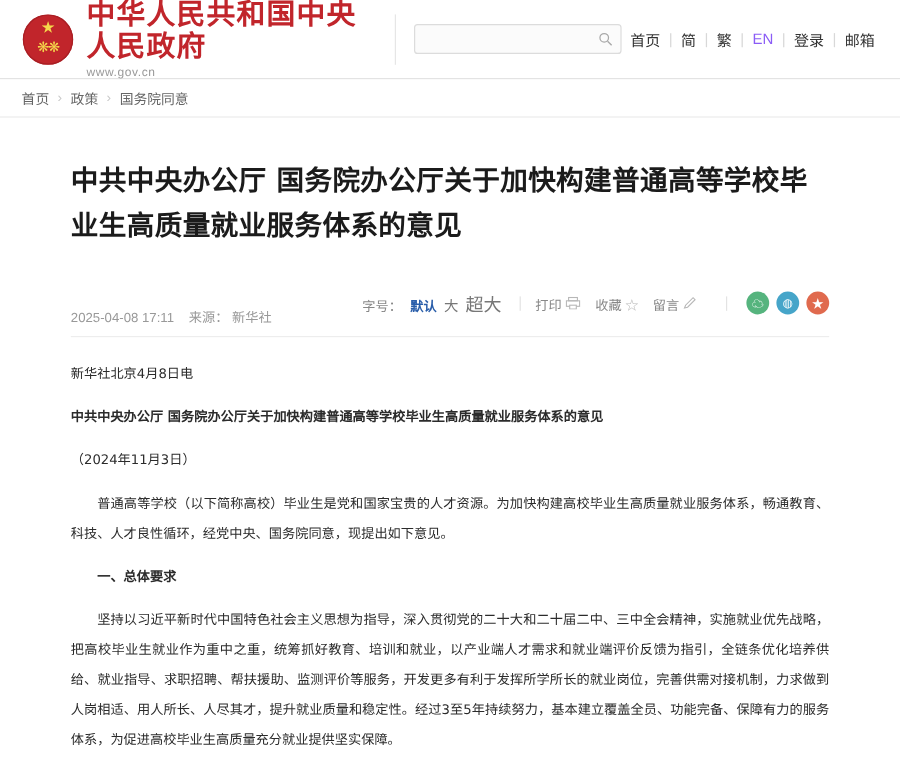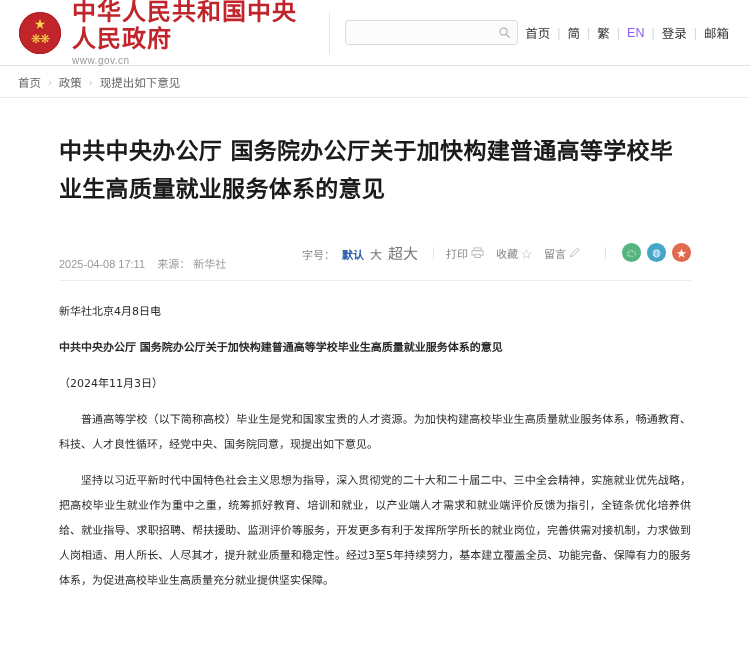--- a/index.html
+++ b/index.html
@@ -242,21 +242,21 @@
     <span class="sep">|</span>
     <a href="#">邮箱</a>
   </div>
 </div>
 
 <div class="breadcrumb-bar">
   <a href="#">首页</a>
   <span class="crumb-sep">›</span>
   <a href="#">政策</a>
   <span class="crumb-sep">›</span>
-  <span class="current">现提出如下意见</span>
+  <span class="current">国务院同意</span>
 </div>
 
 <div class="article-wrap">
 
   <h1 class="article-title">中共中央办公厅 国务院办公厅关于加快构建普通高等学校毕业生高质量就业服务体系的意见</h1>
 
   <div class="meta-row">
     <div class="meta-left">
       <span>2025-04-08 17:11</span>
       &nbsp;&nbsp;
@@ -304,16 +304,17 @@
       </span>
     </div>
   </div>
 
   <div class="body-text">
     <p class="lead-note">新华社北京4月8日电</p>
     <p class="doc-title-blue">中共中央办公厅 国务院办公厅关于加快构建普通高等学校毕业生高质量就业服务体系的意见</p>
     <p class="doc-date">（2024年11月3日）</p>
 
     <p class="p-indent">普通高等学校（以下简称高校）毕业生是党和国家宝贵的人才资源。为加快构建高校毕业生高质量就业服务体系，畅通教育、科技、人才良性循环，经党中央、国务院同意，现提出如下意见。</p>
+    <p class="section-h">一、总体要求</p>
     <p class="p-indent">坚持以习近平新时代中国特色社会主义思想为指导，深入贯彻党的二十大和二十届二中、三中全会精神，实施就业优先战略，把高校毕业生就业作为重中之重，统筹抓好教育、培训和就业，以产业端人才需求和就业端评价反馈为指引，全链条优化培养供给、就业指导、求职招聘、帮扶援助、监测评价等服务，开发更多有利于发挥所学所长的就业岗位，完善供需对接机制，力求做到人岗相适、用人所长、人尽其才，提升就业质量和稳定性。经过3至5年持续努力，基本建立覆盖全员、功能完备、保障有力的服务体系，为促进高校毕业生高质量充分就业提供坚实保障。</p>
 
   </div>
 </div>
 
 </body></html>

